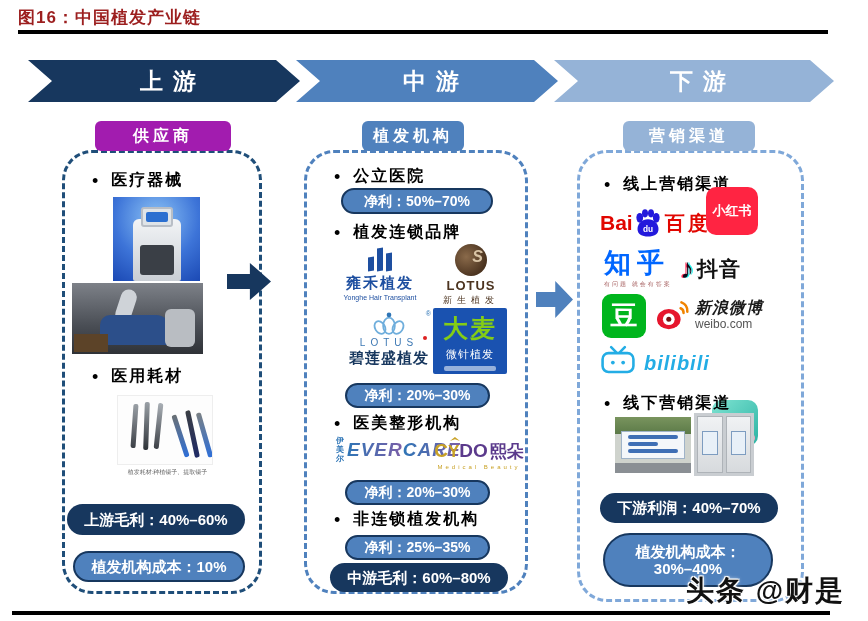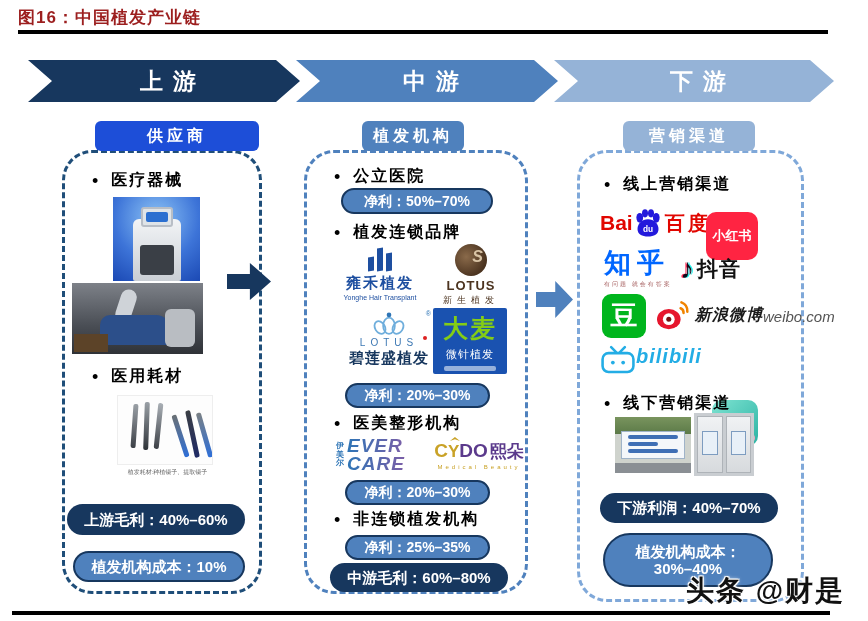--- a/index.html
+++ b/index.html
@@ -20,21 +20,21 @@
   .chev { top:60px; height:42px; display:flex; align-items:center; justify-content:center;
     color:#fff; font-size:23px; font-weight:bold; letter-spacing:10px; padding-left:18px;
     clip-path:polygon(0 0, calc(100% - 24px) 0, 100% 50%, calc(100% - 24px) 100%, 0 100%, 24px 50%); }
   .chev-1 { left:28px; width:272px; background:#17375E; }
   .chev-2 { left:296px; width:262px; background:#4F81BD; }
   .chev-3 { left:554px; width:280px; background:#95B3D7; }
 
   
   .colhead { top:121px; height:30px; border-radius:6px; color:#fff; font-weight:bold; font-size:16px;
     letter-spacing:4px; display:flex; align-items:center; justify-content:center; z-index:3; }
-  .head-up { left:95px; width:164px; background:#1d4ed8; }
+  .head-up { left:95px; width:136px; background:#a21caf; }
   .head-mid { left:362px; width:102px; background:#4F81BD; }
   .head-down { left:623px; width:132px; background:#95B3D7; }
 
   
   .colbox { top:150px; border-radius:30px; border:3px dashed; background:#fff; z-index:1; }
   .box-up { left:62px; width:200px; height:444px; border-color:#1F4E79; }
   .box-mid { left:304px; width:224px; height:444px; border-color:#4F81BD; }
   .box-down { left:577px; width:227px; height:452px; border-color:#7FA8D9; }
 
   
@@ -104,52 +104,52 @@
   .lt-reg { position:absolute; right:-2px; top:0; font-size:7px; color:#2E75B6; }
   .lt-en { color:#3E79B4; font-size:10px; letter-spacing:5px; margin-top:1px; }
   .lt-cn { color:#17375E; font-weight:bold; font-size:15px; letter-spacing:1px; margin-top:1px; }
   .damai { left:433px; top:308px; width:74px; height:66px; background:#1A52B0; border-radius:2px;
     display:flex; flex-direction:column; align-items:center; justify-content:center; gap:2px; }
   .dm-main { color:#84cc16; font-weight:bold; font-size:25px; letter-spacing:2px; }
   .dm-sub { color:#fff; font-size:11px; letter-spacing:1px; }
   .dm-bar { width:52px; height:5px; background:rgba(255,255,255,.55); border-radius:2px; margin-top:2px; }
   .evercare { left:336px; top:437px; width:94px; flex-direction:row !important; align-items:center; gap:3px; }
   .ec-cn { display:flex; flex-direction:column; font-size:8px; color:#2E75B6; font-weight:bold; line-height:1.1; }
-  .ec-en { display:flex; flex-direction:column; line-height:.95; }
+  .ec-en { display:flex; flex-direction:row; line-height:.95; }
   .ec-en span { font-size:19px; font-weight:bold; font-style:italic; letter-spacing:1px;
     background:linear-gradient(90deg,#2E75B6,#7B5EA7); -webkit-background-clip:text; background-clip:text; color:transparent; }
   .cydo { left:434px; top:440px; width:90px; }
   .cy-row { display:flex; align-items:baseline; }
   .cy-c { color:#C9A227; font-size:19px; font-weight:bold; }
   .cy-y { color:#C9A227; font-size:17px; font-weight:bold; position:relative; }
   .cy-y::before { content:""; position:absolute; top:-5px; left:2px; width:10px; height:4px; background:#C9A227;
     clip-path:polygon(0 100%, 50% 0, 100% 100%, 50% 55%); }
   .cy-do { color:#5B3A8C; font-size:19px; font-weight:bold; }
   .cy-cn { color:#5B3A8C; font-size:17px; font-weight:bold; margin-left:2px; }
   .cy-sub { color:#C9A227; font-size:6px; letter-spacing:3px; margin-top:1px; }
 
   
   .baidu { left:600px; top:203px; height:40px; display:flex; align-items:center; z-index:2; }
   .bd-bai { color:#E10600; font-size:21px; font-weight:bold; }
   .bd-cn { color:#E10600; font-size:20px; font-weight:bold; letter-spacing:3px; margin-left:2px; }
-  .xhs { left:706px; top:212px; width:52px; height:48px; background:#FF2442; border-radius:10px;
+  .xhs { left:706px; top:187px; width:52px; height:48px; background:#FF2442; border-radius:10px;
     display:flex; align-items:center; justify-content:center; color:#fff; font-weight:bold; font-size:13px; z-index:2; }
   .zhihu { left:604px; top:250px; display:flex; flex-direction:column; z-index:2; }
   .zh-cn { color:#0066FF; font-weight:bold; font-size:27px; letter-spacing:6px; line-height:1; }
   .zh-tag { color:#a66; font-size:6px; letter-spacing:2px; margin-top:3px; }
   .douyin { left:680px; top:255px; display:flex; align-items:center; gap:3px; z-index:2; }
   .dy-note { font-size:28px; font-weight:bold; color:#0b0b1a; text-shadow:1.5px 0 0 #25F4EE, -1.5px 0 0 #FE2C55; line-height:1; }
   .dy-cn { color:#111; font-weight:bold; font-size:21px; letter-spacing:1px; }
   .douban { left:602px; top:294px; width:44px; height:44px; background:#00B51D; border-radius:9px;
     display:flex; align-items:center; justify-content:center; color:#fff; font-weight:bold; font-size:27px; z-index:2; }
   .weibo { left:655px; top:299px; display:flex; align-items:center; gap:4px; z-index:2; }
-  .wb-text { display:flex; line-height:1;justify-content:flex-end; }
+  .wb-text { display:flex; flex-direction:column; line-height:1;justify-content:flex-end; }
   .wb-cn { color:#1a1a1a; font-weight:bold; font-style:italic; font-size:16px; letter-spacing:1px; }
-  .wb-en { color:#555; font-size:15px; font-style:italic; margin-top:2px; }
-  .bili { left:600px; top:345px; display:flex; align-items:flex-start; gap:0; z-index:2; }
+  .wb-en { color:#555; font-size:12px; margin-top:2px; }
+  .bili { left:600px; top:345px; display:flex; align-items:flex-end; gap:8px; z-index:2; }
   .bl-en { color:#23ADE5; font-weight:bold; font-style:italic; font-size:20px; letter-spacing:1px; }
   .soyoung { left:712px; top:342px; width:46px; height:46px; border-radius:10px;
     background:linear-gradient(135deg,#7FE3D2,#2BB3A3); display:flex; align-items:center; justify-content:center;
     color:#fff; font-weight:bold; font-size:14px; position:relative; z-index:2; }
   .sy-dot { position:absolute; right:3px; bottom:3px; width:10px; height:10px; border-radius:50%; background:#F7A8C4; }
 
   
   .watermark { left:686px; top:572px; font-size:28px; font-weight:bold; color:#111; letter-spacing:2px; z-index:6;
     text-shadow:-1px -1px 0 #fff, 1px -1px 0 #fff, -1px 1px 0 #fff, 1px 1px 0 #fff, 0 0 4px #fff; }
 </style>

